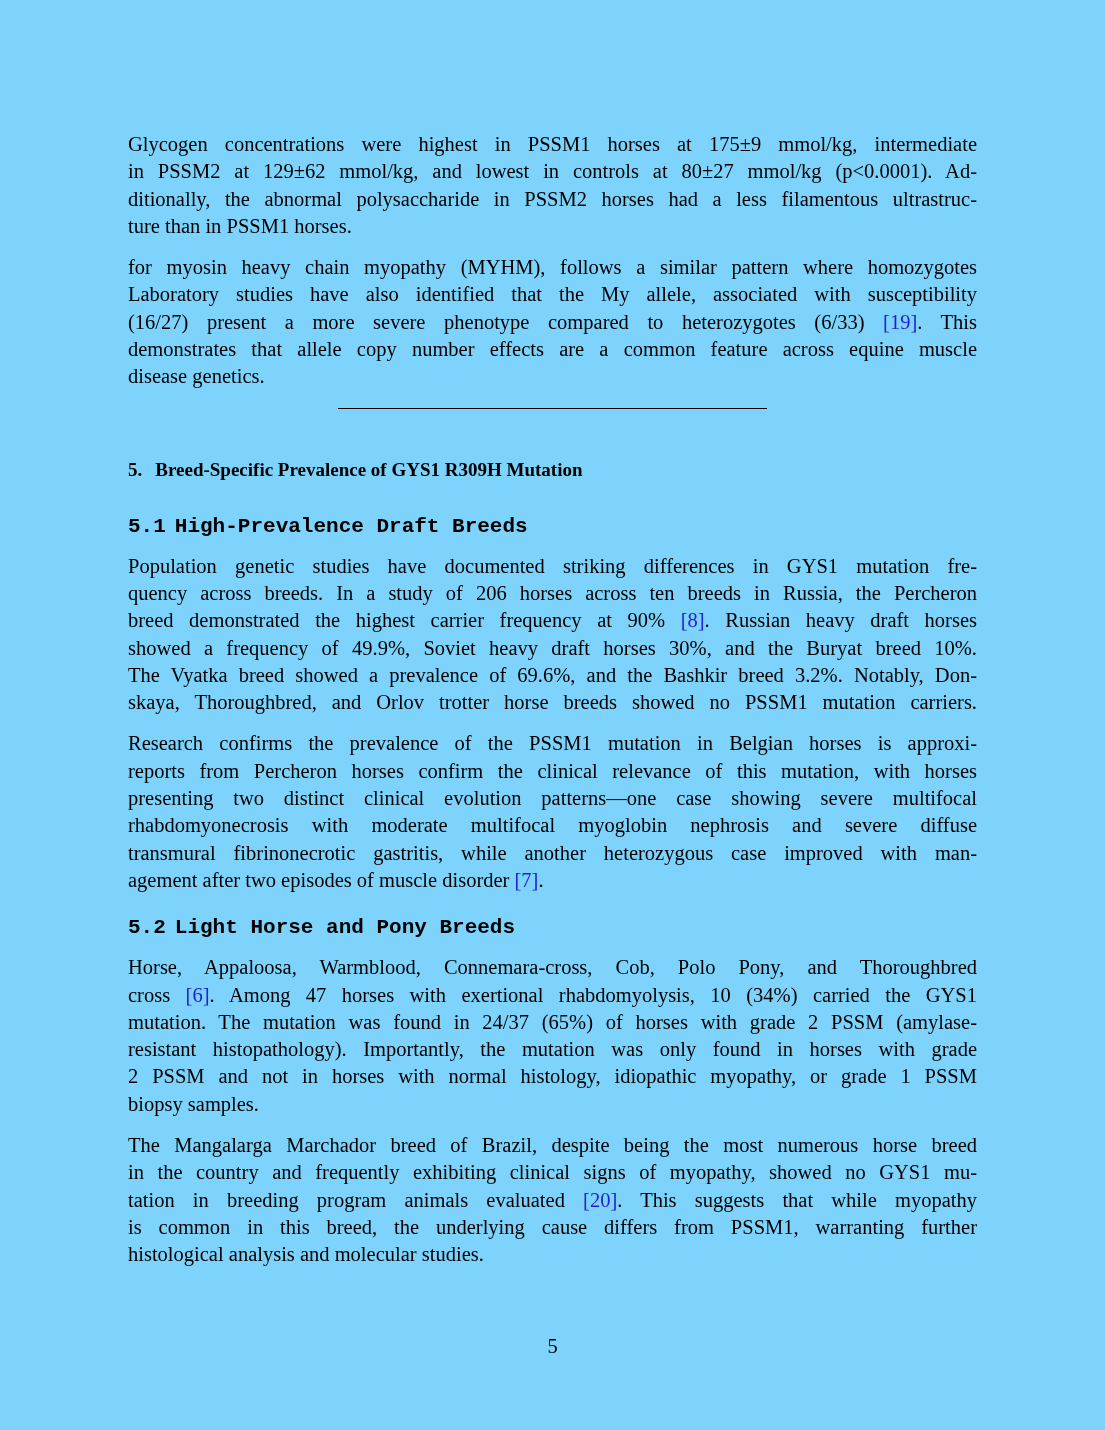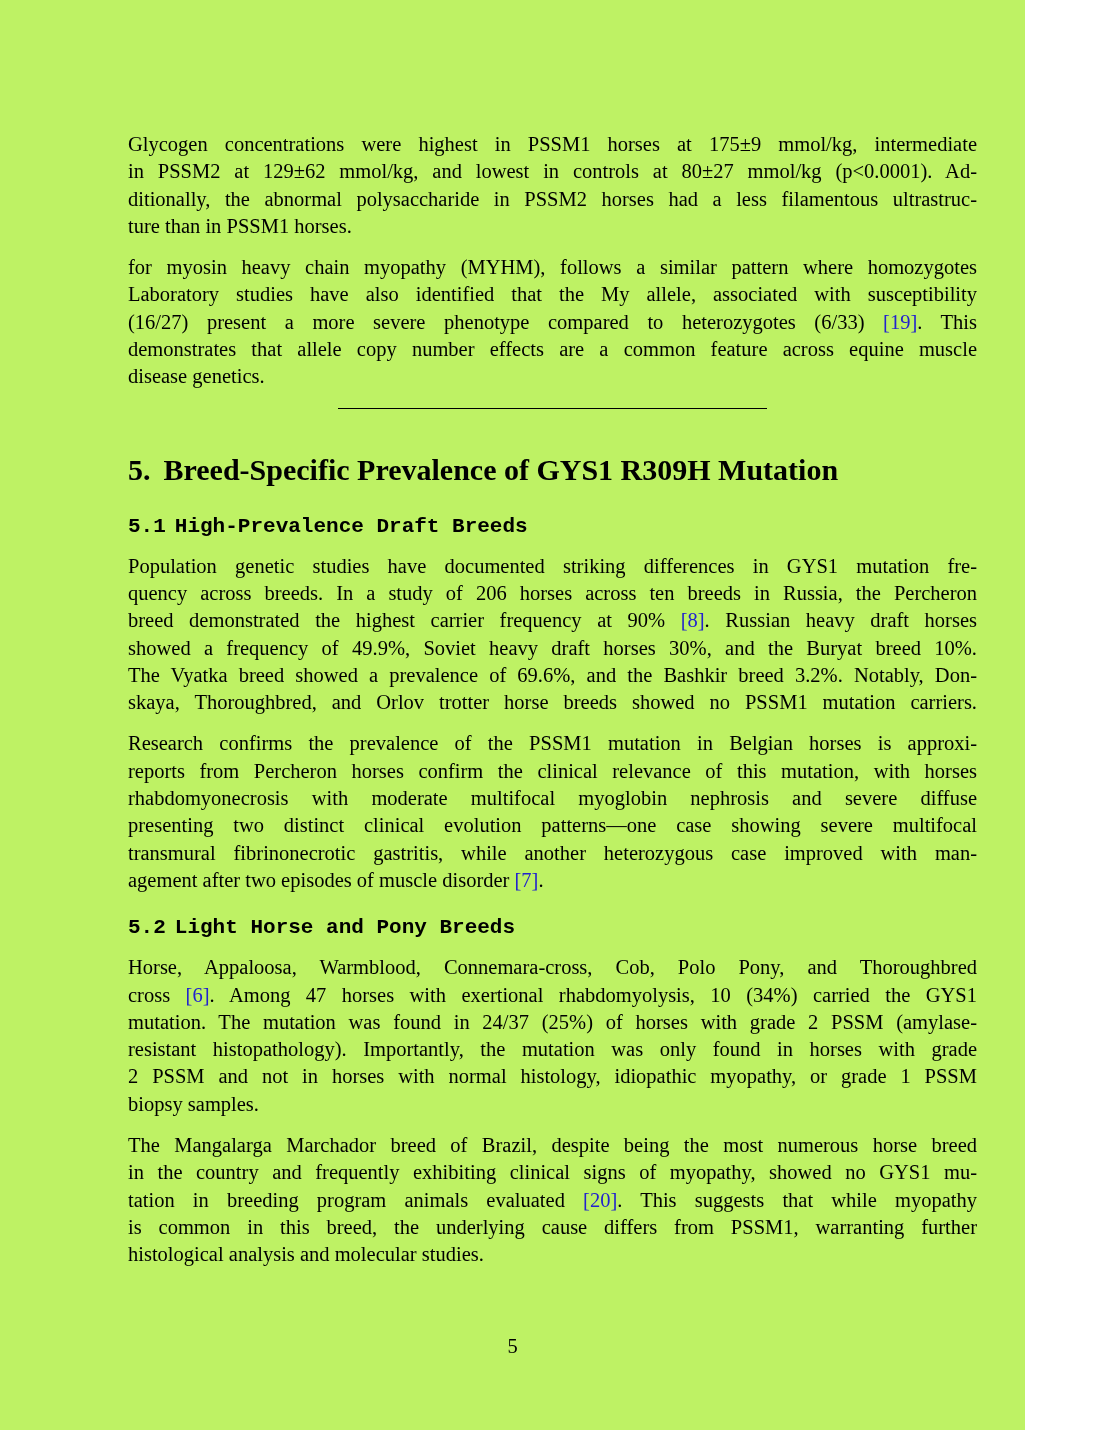--- a/index.html
+++ b/index.html
@@ -1,20 +1,20 @@
 <!DOCTYPE html>
 <html><head>
 <meta charset="utf-8">
 <style>
   html, body { margin: 0; padding: 0; background: #ffffff; }
   .page {
     position: relative;
-    width: 1025px;
+    width: 1105px;
     height: 1430px;
-    background: #bef264;
+    background: #7dd3fc;
     font-family: "Liberation Serif", "DejaVu Serif", serif;
     font-size: 20.5px;
     color: #000000;
     overflow: hidden;
   }
   .text-block {
     position: absolute;
     left: 128px;
     top: 131px;
     width: 849px;
@@ -30,21 +30,21 @@
   .tline.lastline { text-align-last: left; }
   .cite { text-decoration: none; cursor: pointer; }
   .rule-wrap { margin: 17px 0 44px 0; }
   .rule {
     width: 429px;
     height: 0;
     border-top: 1.5px solid #000000;
     margin: 0 auto;
   }
   .section-h {
-    font-size: 30px;
+    font-size: 19px;
     font-weight: bold;
     line-height: 33px;
     margin: 0 0 28px 0;
   }
   .section-num { margin-right: 13px; }
   .subsection-h {
     font-size: 21px;
     font-weight: bold;
     line-height: 26px;
     margin: 21px 0 13px 0;
@@ -87,30 +87,30 @@
         <div class="tline"><span>Population genetic studies have documented striking differences in GYS1 mutation fre-</span></div>
         <div class="tline"><span>quency across breeds. In a study of 206 horses across ten breeds in Russia, the Percheron</span></div>
         <div class="tline"><span>breed demonstrated the highest carrier frequency at 90% </span><span class="cite" style="color: rgb(34, 34, 206);">[8]</span><span>. Russian heavy draft horses</span></div>
         <div class="tline"><span>showed a frequency of 49.9%, Soviet heavy draft horses 30%, and the Buryat breed 10%.</span></div>
         <div class="tline"><span>The Vyatka breed showed a prevalence of 69.6%, and the Bashkir breed 3.2%. Notably, Don-</span></div>
         <div class="tline"><span>skaya, Thoroughbred, and Orlov trotter horse breeds showed no PSSM1 mutation carriers.</span></div>
       </div>
       <div class="para">
         <div class="tline"><span>Research confirms the prevalence of the PSSM1 mutation in Belgian horses is approxi-</span></div>
         <div class="tline"><span>reports from Percheron horses confirm the clinical relevance of this mutation, with horses</span></div>
+        <div class="tline"><span>presenting two distinct clinical evolution patterns—one case showing severe multifocal</span></div>
         <div class="tline"><span>rhabdomyonecrosis with moderate multifocal myoglobin nephrosis and severe diffuse</span></div>
-        <div class="tline"><span>presenting two distinct clinical evolution patterns—one case showing severe multifocal</span></div>
         <div class="tline"><span>transmural fibrinonecrotic gastritis, while another heterozygous case improved with man-</span></div>
         <div class="tline lastline"><span>agement after two episodes of muscle disorder </span><span class="cite" style="color: rgb(34, 34, 206);">[7]</span><span>.</span></div>
       </div>
       <div class="subsection-h"><span class="subsection-num">5.2</span><span>Light Horse and Pony Breeds</span></div>
       <div class="para">
         <div class="tline"><span>Horse, Appaloosa, Warmblood, Connemara-cross, Cob, Polo Pony, and Thoroughbred</span></div>
         <div class="tline"><span>cross </span><span class="cite" style="color: rgb(34, 34, 206);">[6]</span><span>. Among 47 horses with exertional rhabdomyolysis, 10 (34%) carried the GYS1</span></div>
-        <div class="tline"><span>mutation. The mutation was found in 24/37 (25%) of horses with grade 2 PSSM (amylase-</span></div>
+        <div class="tline"><span>mutation. The mutation was found in 24/37 (65%) of horses with grade 2 PSSM (amylase-</span></div>
         <div class="tline"><span>resistant histopathology). Importantly, the mutation was only found in horses with grade</span></div>
         <div class="tline"><span>2 PSSM and not in horses with normal histology, idiopathic myopathy, or grade 1 PSSM</span></div>
         <div class="tline lastline"><span>biopsy samples.</span></div>
       </div>
       <div class="para">
         <div class="tline"><span>The Mangalarga Marchador breed of Brazil, despite being the most numerous horse breed</span></div>
         <div class="tline"><span>in the country and frequently exhibiting clinical signs of myopathy, showed no GYS1 mu-</span></div>
         <div class="tline"><span>tation in breeding program animals evaluated </span><span class="cite" style="color: rgb(34, 34, 206);">[20]</span><span>. This suggests that while myopathy</span></div>
         <div class="tline"><span>is common in this breed, the underlying cause differs from PSSM1, warranting further</span></div>
         <div class="tline lastline"><span>histological analysis and molecular studies.</span></div>

